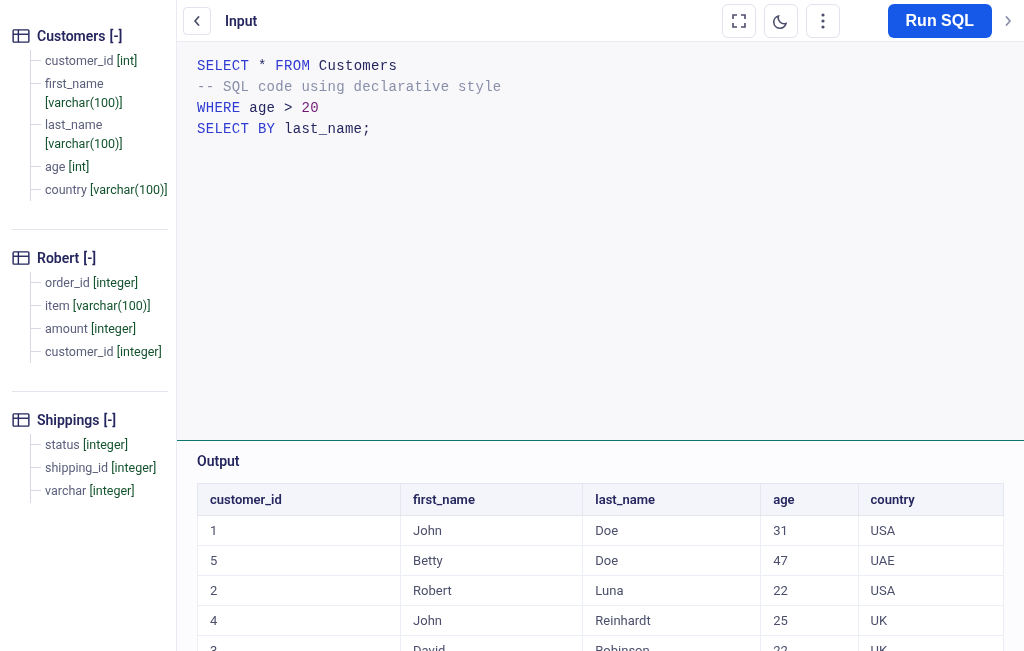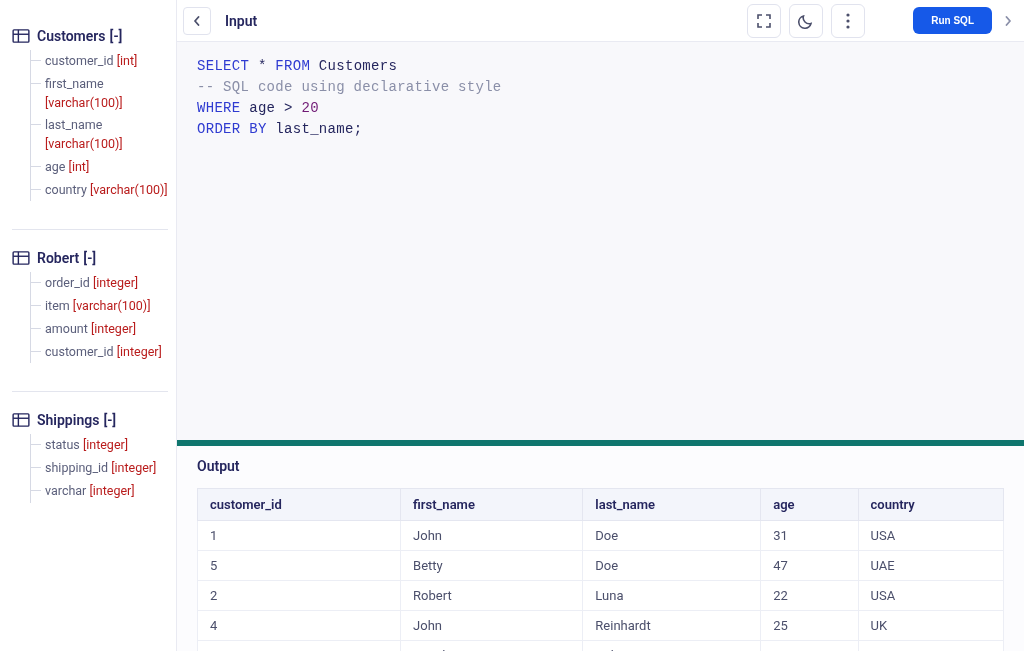--- a/index.html
+++ b/index.html
@@ -53,21 +53,21 @@
   }
   .col-item::before {
     content: "";
     position: absolute;
     left: 0;
     top: 10px;
     width: 10px;
     height: 1px;
     background: #d6d9e4;
   }
-  .col-type { color: #b91c1c; }
+  .col-type { color: #14532d; }
   .sidehr {
     border: none;
     border-top: 1px solid #e3e5ee;
     margin: 0 8px 20px 0;
   }
 
   
   .main {
     flex: 1;
     display: flex;
@@ -107,21 +107,21 @@
     color:#4b4f6b;
     cursor:pointer;
     background:#fff;
   }
   .run-btn{
     background:#1659e8;
     color:#fff;
     border:none;
     border-radius:6px;
     font-weight:600;
-    font-size:10px;
+    font-size:16px;
     padding:8px 18px;
     margin-right:6px;
     cursor:pointer;
     margin-left:40px;
   }
   .expand-right{
     width:20px;height:42px;
     display:flex;align-items:center;justify-content:center;
     color:#8a8fa8;
     cursor:pointer;
@@ -140,21 +140,21 @@
     overflow:auto;
   }
   .tok-comment{color:#8a8fa8;}
   .tok-kw{color:#2f3bd1;}
   .tok-op{color:#25265e;}
   .tok-id{color:#25265e;}
   .tok-num{color:#701a75;}
 
   
   .output-section{
-    border-top:6px solid #0f766e;
+    border-top:1px solid #0f766e;
     background:#fcfcfe;
     padding:12px 20px 0 20px;
     flex:1;
     overflow:auto;
   }
   .output-label{
     font-weight:600;
     font-size:14px;
     color:#25265e;
     margin-bottom:14px;
@@ -281,21 +281,21 @@
       <svg width="10" height="10" viewBox="0 0 10 10">
           <path d="M3.5 1 L7 5 L3.5 9" fill="none" stroke="currentColor" stroke-width="1.8" stroke-linecap="round" stroke-linejoin="round"></path>
         </svg>
     </div>
   </div>
 
   <div class="editor" id="editor">
       <div><span class="tok-kw">SELECT</span><span class="tok-op"> * </span><span class="tok-kw">FROM</span><span class="tok-id"> Customers</span></div>
       <div><span class="tok-comment">-- SQL code using declarative style</span></div>
       <div><span class="tok-kw">WHERE</span><span class="tok-id"> age </span><span class="tok-op">&gt;</span><span class="tok-op"> </span><span class="tok-num">20</span></div>
-      <div><span class="tok-kw">ORDER BY</span><span class="tok-id"> last_name;</span></div>
+      <div><span class="tok-kw">SELECT BY</span><span class="tok-id"> last_name;</span></div>
     </div>
 
   <div class="output-section">
     <div class="output-label">Output</div>
     <table class="result">
       <thead>
           <tr id="result-head">
             <th>customer_id</th>
             <th>first_name</th>
             <th>last_name</th>

